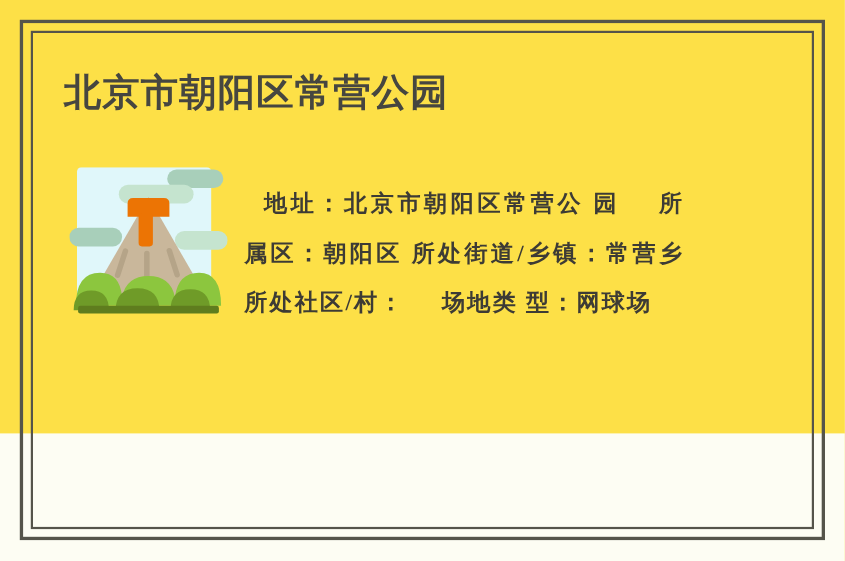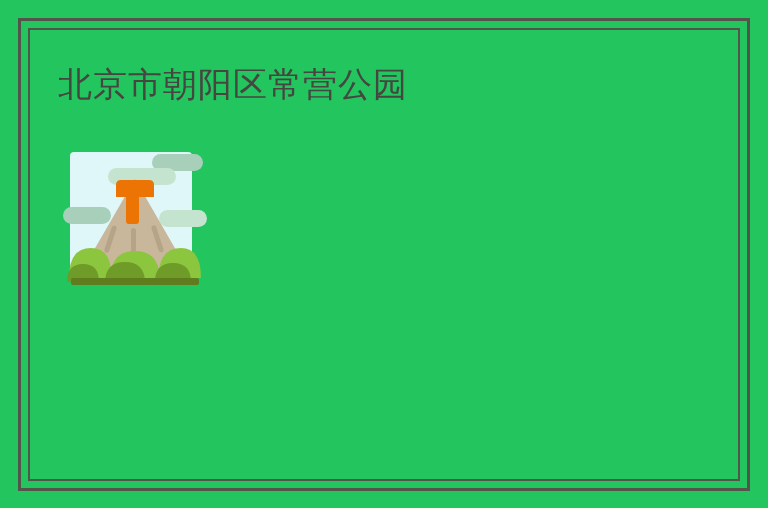--- a/index.html
+++ b/index.html
@@ -11,22 +11,23 @@
     height: 510px;
     background: #fdfdf3;
     font-family: "Liberation Sans", sans-serif;
     overflow: hidden;
   }
 
   .card {
     position: absolute;
     left: 0; top: 0;
     width: 768px;
-    height: 508px;
-    background: #22c55e;
+    height: 394px;
+    background: #fde047;
+    font-weight: bold;
   }
 
   
   .frame-outer {
     position: absolute;
     left: 18px;
     top: 18px;
     width: 732px;
     height: 473px;
     border: 3px solid #55544a;
@@ -116,14 +117,21 @@
       <path d="M6 126 Q6 96 28 96 Q46 96 48 118 Q52 99 72 99 Q92 99 96 118 Q99 96 118 96 Q138 96 138 126 Z" fill="#8cc63e"></path>
 
       <path d="M4 130 Q4 112 20 112 Q36 112 36 130 Z" fill="#6f9b28"></path>
       <path d="M42 131 Q42 110 62 110 Q82 110 82 131 Z" fill="#6f9b28"></path>
       <path d="M92 130 Q92 111 110 111 Q128 111 128 130 Z" fill="#6f9b28"></path>
 
       <rect x="8" y="126" width="128" height="7" rx="2" fill="#5f7d1e"></rect>
     </svg>
   </div>
 
+  <div class="info-block">
+    <span>地址：北京市朝阳区常营公</span>
+    <span>园</span><span class="gap"></span><span>所属区：朝阳区</span>
+    <span>所处街道/乡镇：常营乡</span>
+    <span>所处社区/村：</span><span class="gap"></span><span>场地类</span>
+    <span>型：网球场</span>
+  </div>
 
 </div>
 
 </body></html>

